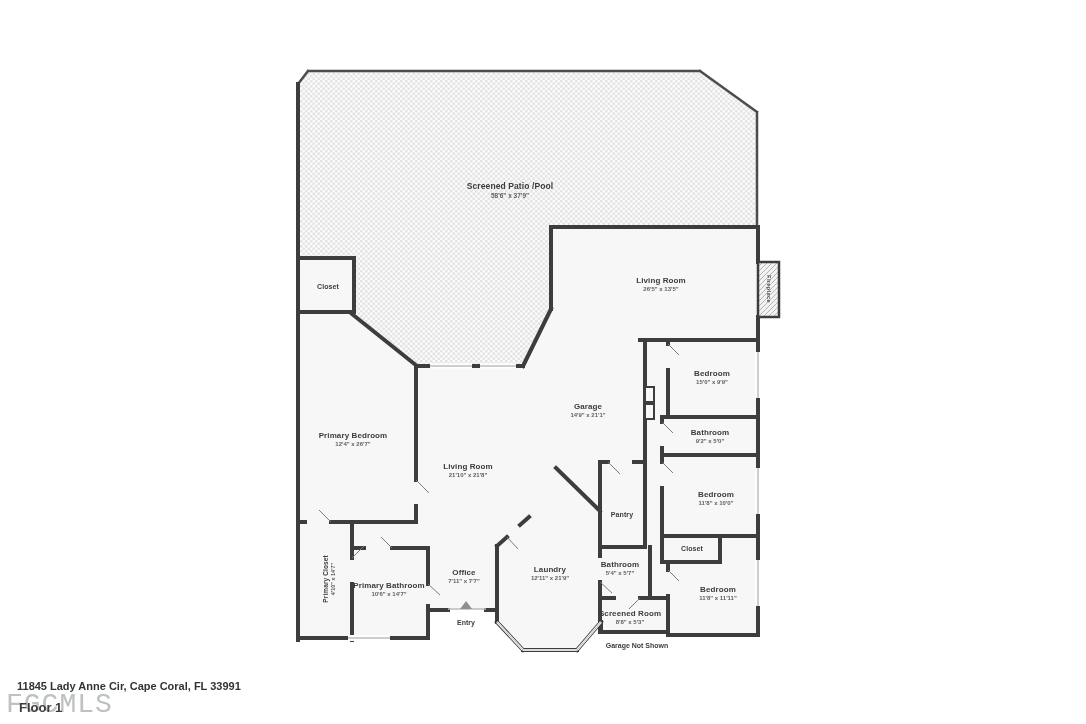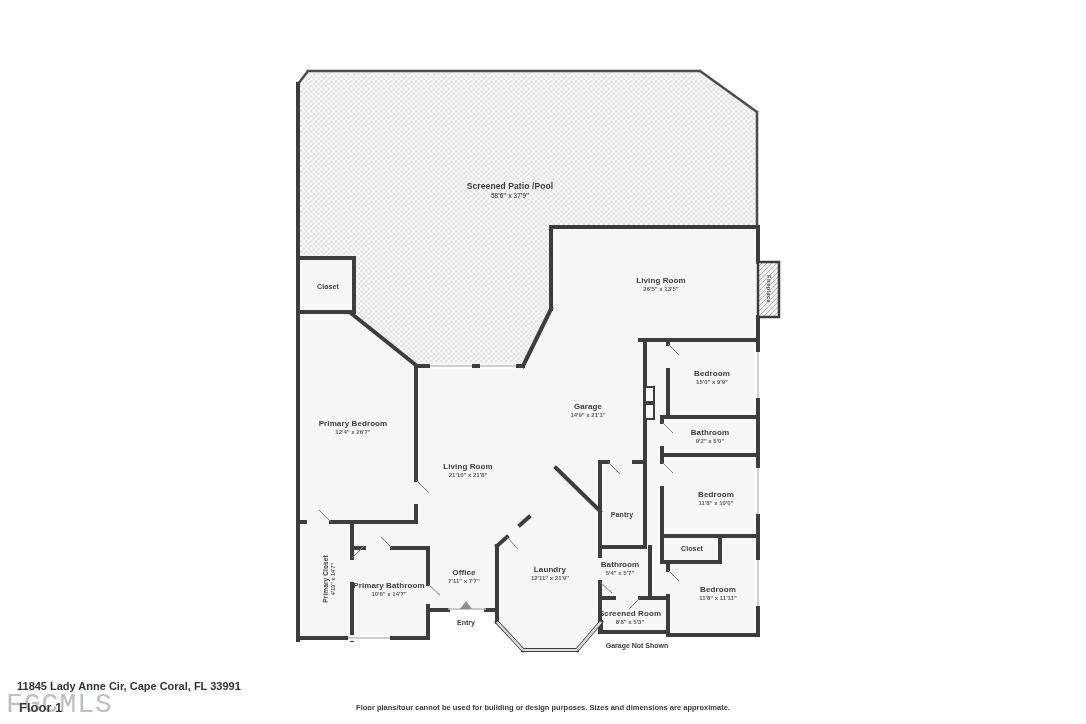--- a/index.html
+++ b/index.html
@@ -136,21 +136,21 @@
     <span class="rd">58'6" x 37'9"</span>
   </div>
   <div class="room" style="left:661px;top:285px">
     <span class="rn">Living Room</span>
     <span class="rd">26'5" x 13'5"</span>
   </div>
   <div class="fireplace-label" style="left:769px;top:289px">Fireplace</div>
   <div class="room sm" style="left:328px;top:287px">
     <span class="rn">Closet</span>
   </div>
-  <div class="room" style="left:353px;top:428px">
+  <div class="room" style="left:353px;top:440px">
     <span class="rn">Primary Bedroom</span>
     <span class="rd">12'4" x 26'7"</span>
   </div>
   <div class="room" style="left:588px;top:411px">
     <span class="rn">Garage</span>
     <span class="rd">14'9" x 21'1"</span>
   </div>
   <div class="room" style="left:712px;top:378px">
     <span class="rn">Bedroom</span>
     <span class="rd">15'0" x 9'9"</span>
@@ -205,15 +205,14 @@
   <div class="entry-marker">
     <span class="entry-tri"></span>
     <span class="entry-label">Entry</span>
   </div>
 
   <div class="garage-note">Garage Not Shown</div>
 
   <div class="watermark">FGCMLS</div>
   <div class="address">11845 Lady Anne Cir, Cape Coral, FL 33991</div>
   <div class="floor-label">Floor 1</div>
-  <div class="disclaimer">Floor plans/tour cannot be used for building or design purposes. Sizes and dimensions are approximate.</div>
 
 </div>
 
 </body></html>

